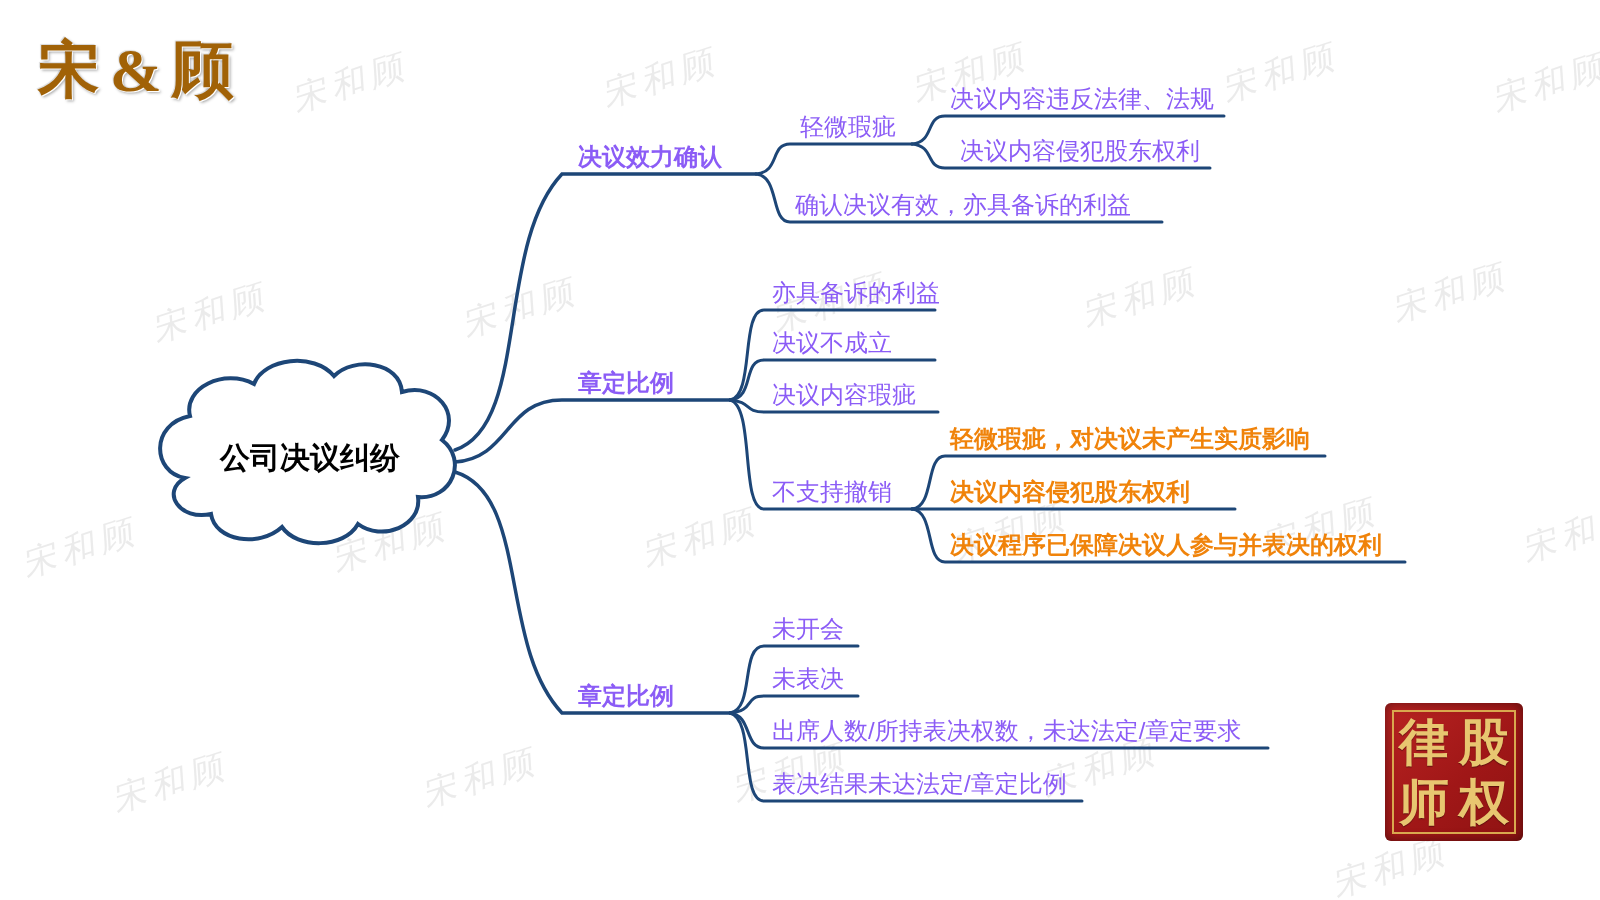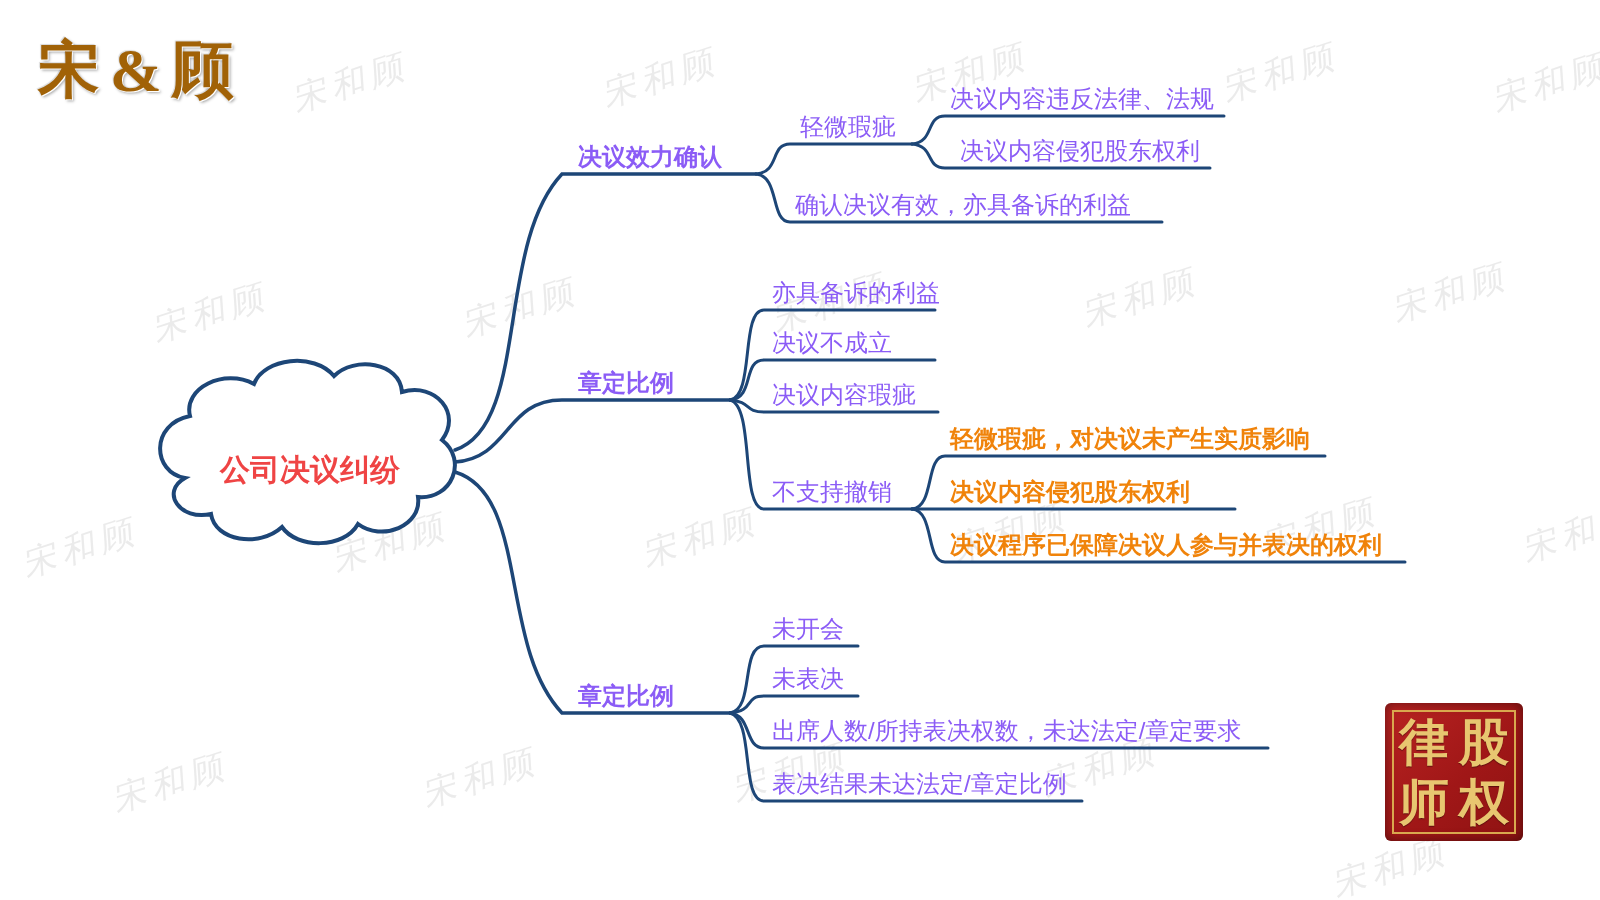--- a/index.html
+++ b/index.html
@@ -48,23 +48,22 @@
   }
   .node.bold { font-weight: bold; }
   .node.orange { color: #f0830a; font-weight: bold; }
   .root-label {
     position: absolute;
     left: 170px; top: 438px; width: 280px;
     z-index: 2;
     text-align: center;
     font-size: 30px;
     font-weight: bold;
-    color: #ef4444;
+    color: #000000;
     white-space: nowrap;
-    margin-top: 12px;
   }
 
   
   .seal {
     position: absolute;
     left: 1385px; top: 703px;
     width: 138px; height: 138px;
     background: linear-gradient(135deg, #b82322 0%, #a01717 55%, #8e1212 100%);
     border-radius: 6px;
     box-shadow: inset 0 0 12px rgba(0,0,0,0.45);

